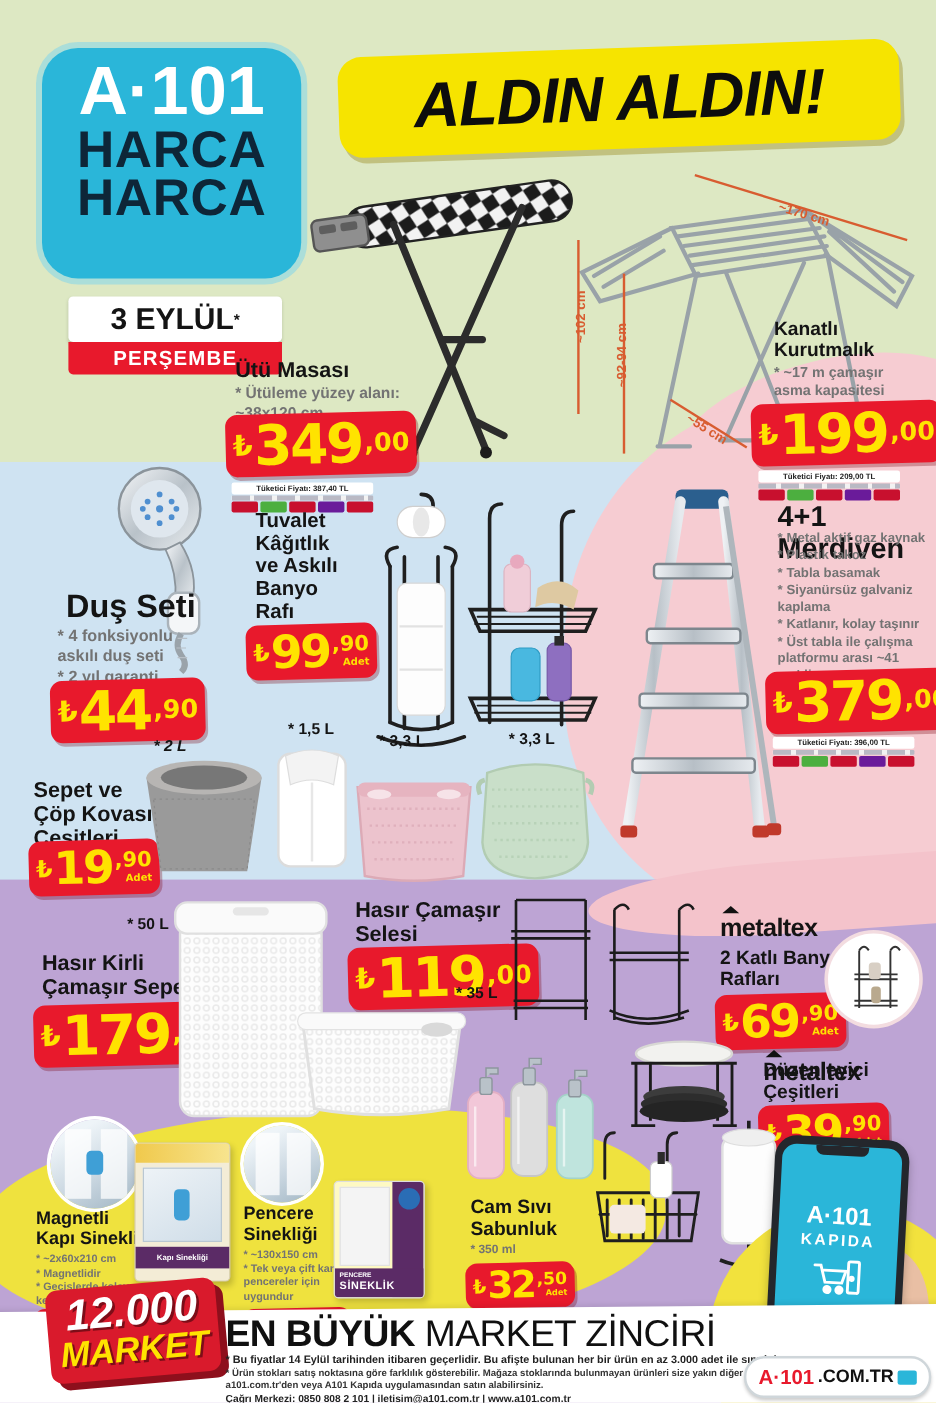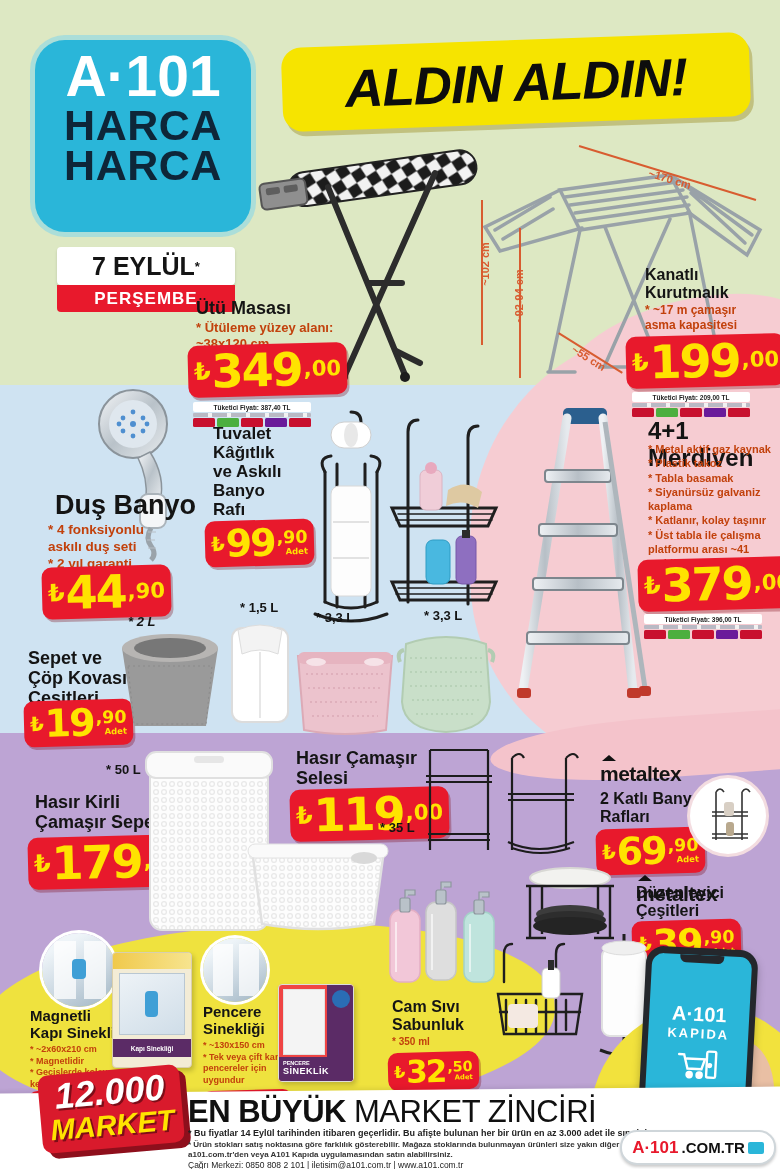--- a/index.html
+++ b/index.html
@@ -24,21 +24,21 @@
   .date-box{left:57px;top:247px;width:178px;height:38px;background:#fff;border-radius:4px;
             display:flex;align-items:center;justify-content:center;font-size:25px;font-weight:900;box-shadow:0 2px 3px rgba(0,0,0,.15);}
   .date-note{font-size:13px;vertical-align:top;}
   .day-box{left:57px;top:285px;width:178px;height:27px;background:#e8192c;border-radius:0 0 4px 4px;
            display:flex;align-items:center;justify-content:center;font-size:17px;font-weight:900;color:#fff;letter-spacing:1px;}
   .banner{left:282px;top:40px;width:468px;height:84px;background:#f6e400;border-radius:20px;transform:rotate(-2deg);
           display:flex;align-items:center;justify-content:center;box-shadow:3px 5px 0 rgba(140,120,0,.35);}
   .banner span{font-size:53px;font-weight:900;font-style:italic;color:#0d0d0d;letter-spacing:-1px;}
   
   .pname{font-weight:900;white-space:pre-line;line-height:1.12;}
-  .pspec{font-weight:700;white-space:pre-line;line-height:1.25;color:#c2410c;}
+  .pspec{font-weight:700;white-space:pre-line;line-height:1.25;color:#737373;}
   .vol{font-weight:700;font-size:13px;}
   
   .price{background:#e8192c;border-radius:10px;color:#ffe300;display:flex;align-items:center;justify-content:center;
          font-family:"DejaVu Sans",sans-serif;font-weight:bold;transform:rotate(-1.5deg);
          box-shadow:2px 3px 0 rgba(120,0,12,.3);padding:0 6px;}
   .price .cur{font-size:.52em;margin-right:1px;}
   .price .int{font-size:1em;letter-spacing:-2px;line-height:1;}
   .price .sup{display:flex;flex-direction:column;align-items:flex-end;margin-left:2px;line-height:1;}
   .price .dec{font-size:.46em;}
   .price .unit{font-size:.22em;margin-top:1px;font-weight:bold;}
@@ -62,21 +62,21 @@
                border-left:7px solid transparent;border-right:7px solid transparent;border-bottom:6px solid #111;}
   
   .badge-market{left:40px;top:1070px;width:142px;height:78px;background:#d91a2c;border-radius:10px;transform:rotate(-5deg);
                 box-shadow:6px 6px 0 #8e0f1c;text-align:center;padding-top:4px;box-sizing:border-box;}
   .badge-top{font-size:36px;font-weight:900;color:#fff;font-style:italic;line-height:1;text-shadow:2px 2px 0 #7d0d18;}
   .badge-bottom{font-size:29px;font-weight:900;color:#ffe300;font-style:italic;line-height:1;margin-top:1px;text-shadow:2px 2px 0 #7d0d18;}
   .headline{left:188px;top:1094px;font-size:31px;letter-spacing:-.5px;color:#101010;}
   .headline b{font-weight:900;}
   .fine1{left:188px;top:1128px;font-size:9px;font-weight:700;color:#222;}
   .fine2{left:188px;top:1140px;font-size:8px;font-weight:600;color:#333;white-space:pre-line;line-height:1.3;}
-  .fine3{left:188px;top:1160px;font-size:8.5px;font-weight:400;color:#222;}
+  .fine3{left:188px;top:1160px;font-size:8.5px;font-weight:700;color:#222;}
   .site-pill{left:620px;top:1130px;width:152px;height:31px;background:#fff;border:2px solid #cfd6da;border-radius:17px;
              display:flex;align-items:center;justify-content:center;gap:3px;box-shadow:0 2px 3px rgba(0,0,0,.2);}
   .site-brand{color:#e8192c;font-weight:900;font-size:17px;}
   .site-rest{color:#111;font-weight:900;font-size:15px;}
   .site-icon{width:16px;height:12px;background:#2ab6d9;border-radius:2px;display:inline-block;}
   
   .phone{left:642px;top:948px;width:112px;height:182px;background:#24272c;border-radius:18px;transform:rotate(3deg);
          box-shadow:0 4px 8px rgba(0,0,0,.25);padding:7px 6px;box-sizing:border-box;}
   .screen{width:100%;height:100%;background:#2ab6d9;border-radius:12px;text-align:center;position:relative;overflow:hidden;}
   .notch{position:absolute;left:50%;top:0;transform:translateX(-50%);width:44px;height:8px;background:#24272c;border-radius:0 0 6px 6px;}
@@ -99,21 +99,21 @@
 <div class="abs bg-purple"></div>
 <div class="abs bg-pinkbrush"></div>
 <div class="abs bg-yellowblob"></div>
 
 <div class="abs logo-box">
   <div class="logo-top">A·101</div>
   <div class="logo-line">HARCA</div>
   <div class="logo-line">HARCA</div>
 </div>
 <div class="abs date-box">
-  <span>7 EYLÜL</span>
+  <span>3 EYLÜL</span>
     <span class="date-note">*</span>
 </div>
 <div class="abs day-box">
   <span>PERŞEMBE</span>
 </div>
 <div class="abs banner">
   <span>ALDIN ALDIN!</span>
 </div>
 
 <svg class="abs" style="left:250px;top:125px;" width="235" height="265" viewBox="0 0 235 265">
@@ -227,21 +227,21 @@
       <circle cx="31" cy="42" r="2.4"></circle>
       <circle cx="59" cy="42" r="2.4"></circle>
   </g>
   <path d="M62 70 Q78 95 72 120 L58 118 Q60 96 50 76 Z" fill="url(#chrome)" stroke="#8b949b" stroke-width="1.5"></path>
   <rect x="52" y="112" width="26" height="34" rx="8" fill="#f4f6f8" stroke="#aab3ba" stroke-width="2"></rect>
   <path d="M63 146 q-6 10 0 18 q6 8 0 14" stroke="#9aa3aa" stroke-width="5" fill="none"></path>
   <g stroke="#b8bfc6" stroke-width="1">
       <path d="M60 150 h8 M59 158 h8 M60 166 h8"></path>
     </g>
 </svg>
-<div class="abs pname" style="left:55px;top:490px;font-size:27px;">Duş Banyo</div>
+<div class="abs pname" style="left:55px;top:490px;font-size:27px;">Duş Seti</div>
 <div class="abs pspec" style="left:48px;top:522px;font-size:13.5px;">* 4 fonksiyonlu
    askılı duş seti
 * 2 yıl garanti</div>
 <div class="abs price lg" style="left:42px;top:566px;">
   <span class="cur">₺</span>
     <span class="int">44</span>
   <span class="sup">
       <span class="dec">,90</span>
     </span>
 </div>
@@ -520,21 +520,21 @@
 * Tek veya çift kanat
    pencereler için
    uygundur</div>
 <div class="abs price sm" style="left:202px;top:1090px;">
   <span class="cur">₺</span>
     <span class="int">24</span>
   <span class="sup">
       <span class="dec">,90</span>
     </span>
 </div>
-<div class="abs" style="left:278px;top:984px;width:74px;height:96px;background:#ef4444;border:1px solid #ddd;border-radius:4px;box-shadow:2px 3px 5px rgba(0,0,0,.2);overflow:hidden;">
+<div class="abs" style="left:278px;top:984px;width:74px;height:96px;background:#fef9c3;border:1px solid #ddd;border-radius:4px;box-shadow:2px 3px 5px rgba(0,0,0,.2);overflow:hidden;">
   <div style="position:absolute;right:0;top:0;width:26px;height:100%;background:#5b2b66;"></div>
   <div style="position:absolute;left:4px;top:4px;width:40px;height:64px;background:#f4f4f4;border:1px solid #e2e2e2;"></div>
   <div style="position:absolute;right:3px;top:5px;width:18px;height:18px;border-radius:50%;background:#2a6db5;"></div>
   <div style="position:absolute;left:0;bottom:0;width:100%;height:24px;background:#5b2b66;color:#fff;padding-left:4px;box-sizing:border-box;">
     <div style="font-size:5.5px;font-weight:700;margin-top:3px;">PENCERE</div>
     <div style="font-size:9px;font-weight:900;letter-spacing:.5px;">SİNEKLİK</div>
   </div>
 </div>
 
 <svg class="abs" style="left:382px;top:872px;" width="118" height="120" viewBox="0 0 118 120">

